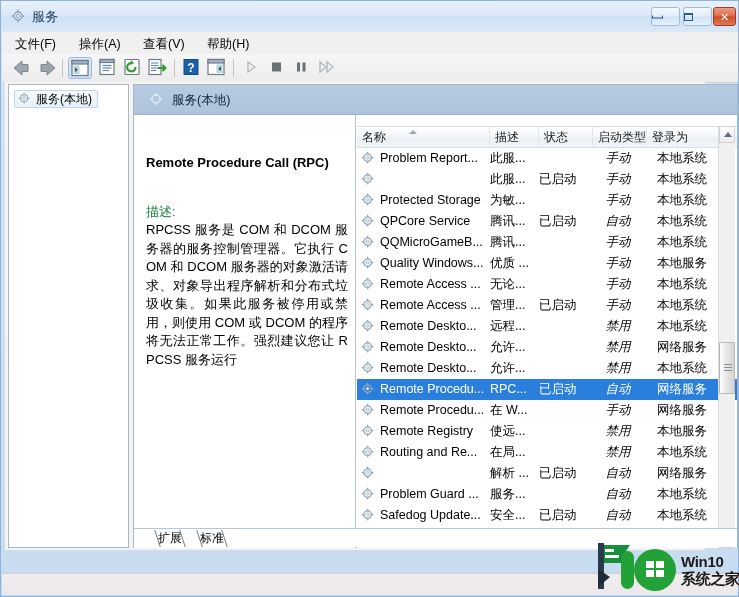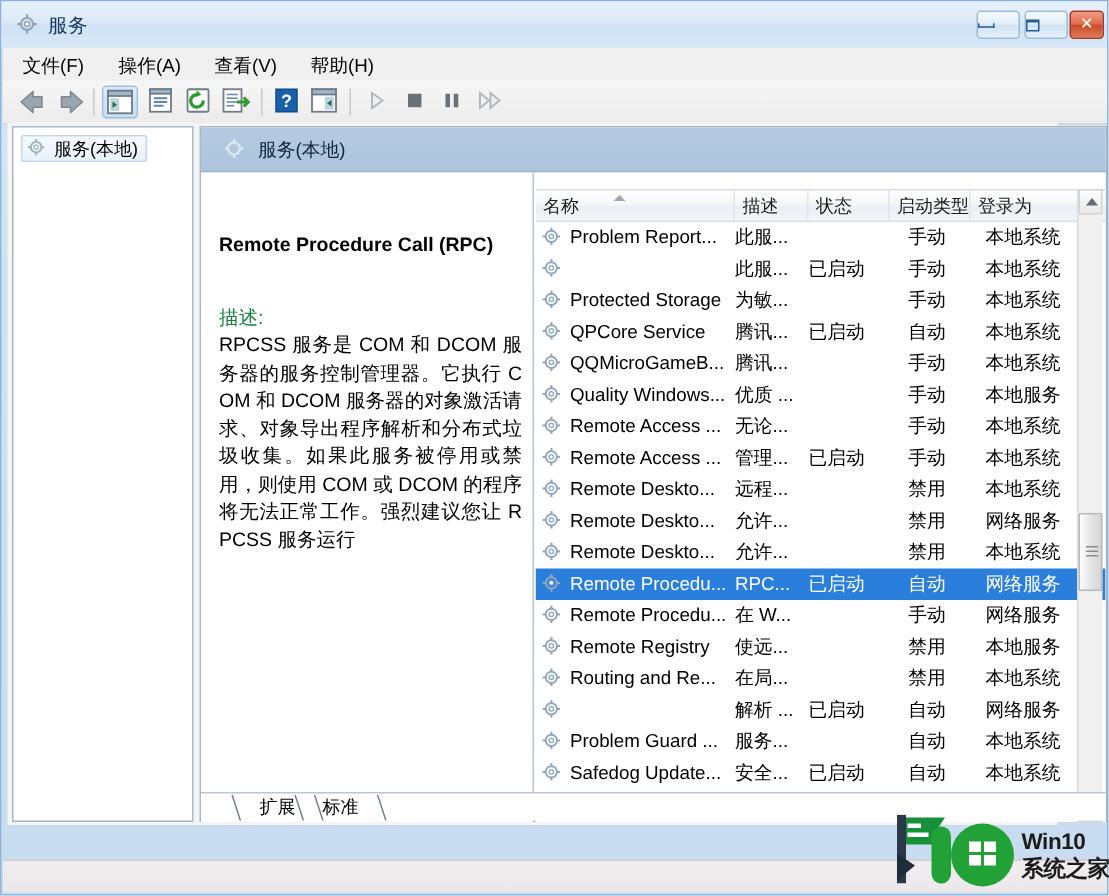--- a/index.html
+++ b/index.html
@@ -237,21 +237,21 @@
   .row.selected { background: #2a7fdc; color: #ffffff; }
   .cell {
     position: absolute; top: 0; height: 21px;
     line-height: 21px;
     overflow: hidden;
     white-space: nowrap;
   }
   .c-name  { left: 23px;  width: 110px; }
   .c-desc  { left: 133px; width: 46px; }
   .c-state { left: 182px; width: 52px; }
-  .c-start { left: 236px; width: 50px; text-align: center; }
+  .c-start { left: 236px; width: 50px; text-align: center; font-style: italic; }
   .c-logon { left: 290px; width: 70px; text-align: center; }
   .svc-ico {
     position: absolute; left: 4px; top: 3px;
     width: 15px; height: 15px;
   }
 
   
   #vscroll {
     position: absolute; left: 361px; top: 11px;
     width: 17px; height: 422px;
@@ -299,21 +299,21 @@
     width: 603px; height: 19px;
     background: #ffffff;
     border-top: 1px solid #b9c6d3;
     box-sizing: border-box;
   }
   .tab {
     position: absolute; top: 1px;
     height: 17px;
     font-size: 12px; color: #000;
     line-height: 17px;
-    padding: 0 15px;
+    padding: 0 0;
   }
   .tab:before, .tab:after {
     content: ""; position: absolute; top: 0;
     width: 1px; height: 17px;
     background: #6b7b8b;
   }
   .tab:before { left: -1px; transform: skewX(18deg); }
   .tab:after  { right: -1px; transform: skewX(18deg); }
 
   

